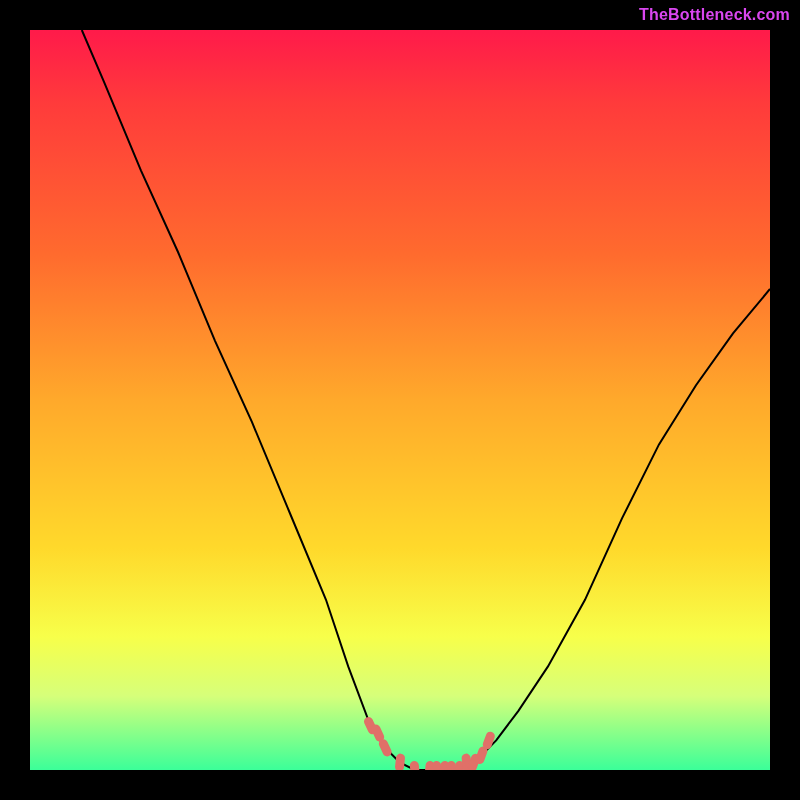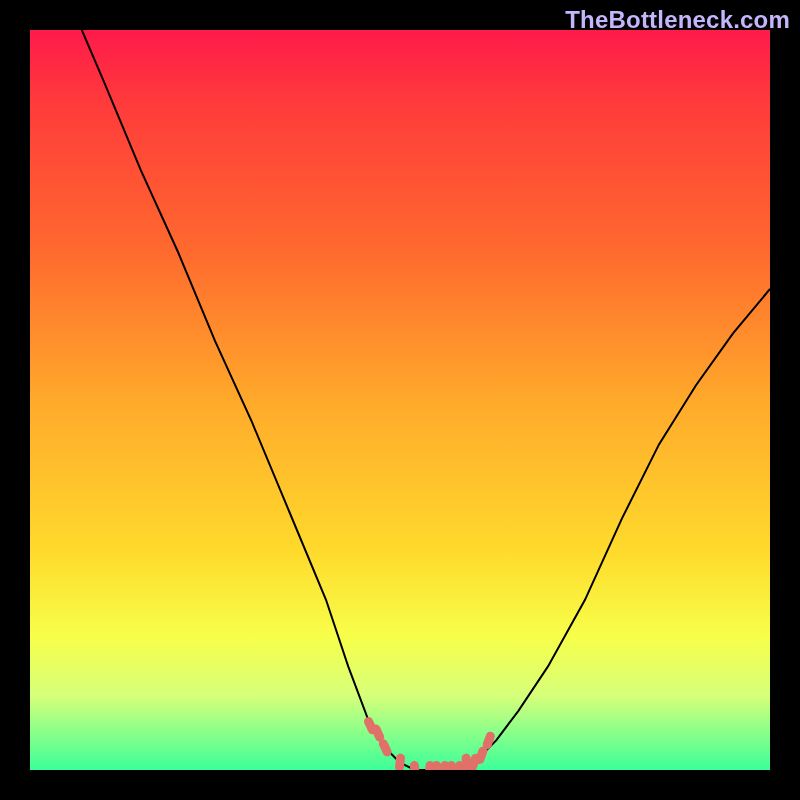--- a/index.html
+++ b/index.html
@@ -48,22 +48,22 @@
     position: absolute;
     left: 0;
     top: 0;
     width: 740px;
     height: 740px;
   }
   .watermark {
     position: absolute;
     top: 6px;
     right: 10px;
-    color: #c4b5fd;
-    font-size: 24px;
+    color: #d946ef;
+    font-size: 16px;
     font-weight: 600;
     letter-spacing: 0.2px;
   }
 </style>
 </head>
 <body>
 
 <div class="frame">
 
   <span class="watermark">TheBottleneck.com</span>

